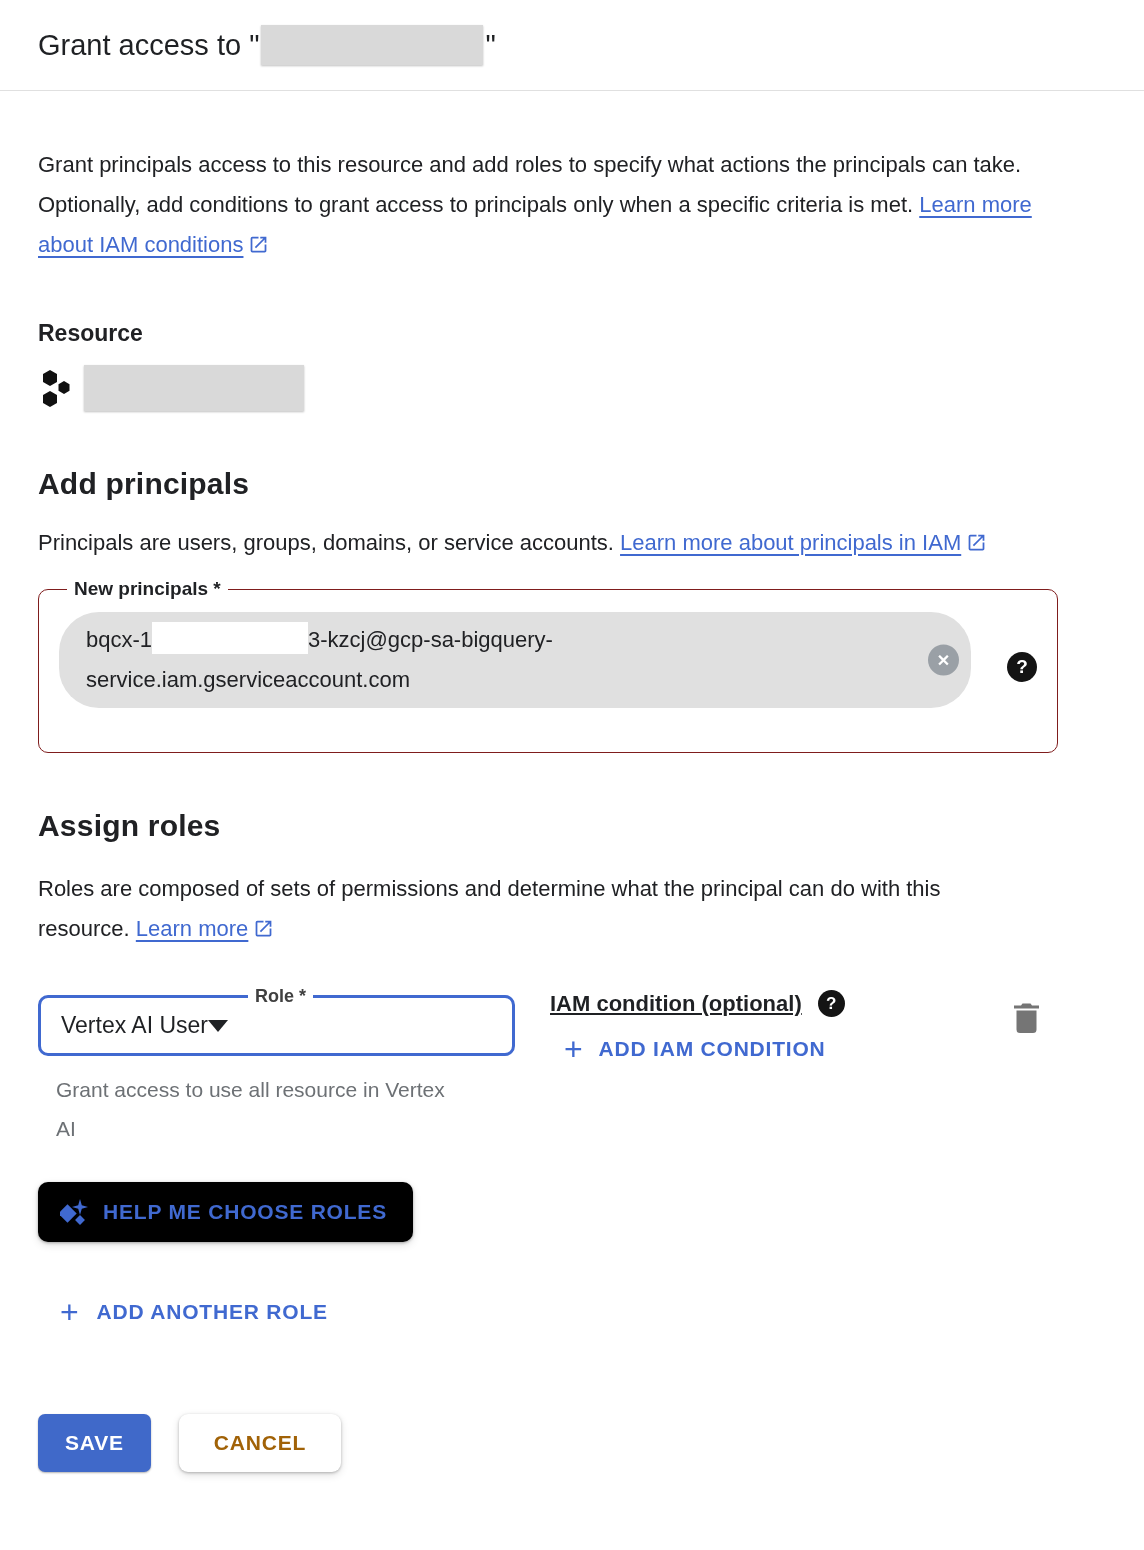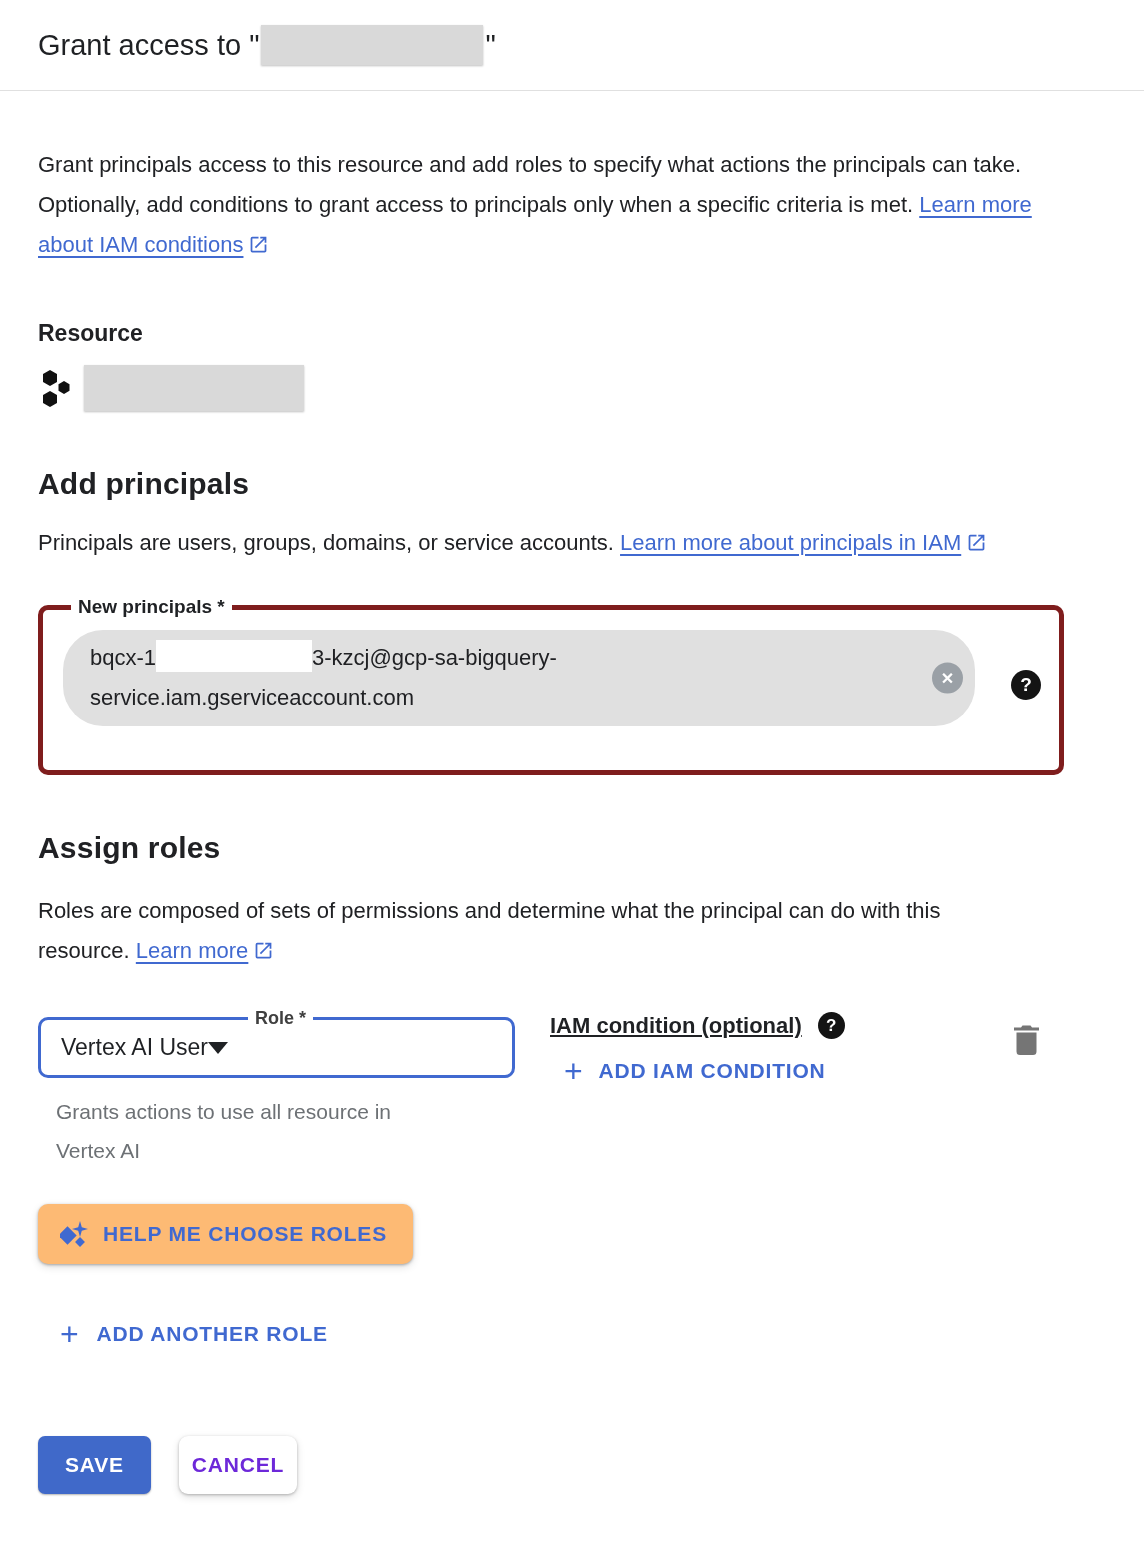--- a/index.html
+++ b/index.html
@@ -23,21 +23,21 @@
 
   .res-h { margin-top:52px; font-size:23px; font-weight:700; }
   .res-row { margin-top:18px; display:flex; align-items:center; gap:12px; }
   .res-ico svg { width:34px; height:40px; fill:#111; display:block; }
   .redact.res-redact { width:220px; height:46px; }
 
   h2.sec { margin-top:56px; font-size:30px; font-weight:700; letter-spacing:.2px; }
   .p-principals { margin-top:22px; width:1022px; }
   .p-roles { margin-top:26px; width:1000px; }
 
-  fieldset.npfield { margin-top:30px; width:1020px; border:5px solid #7f1d1d; border-radius:10px;
+  fieldset.npfield { margin-top:12px; width:1020px; border:1px solid #7f1d1d; border-radius:10px;
       padding:12px 18px 44px 20px; }
   fieldset.npfield legend { font-size:19px; font-weight:700; color:#1f2124; padding:0 7px; margin-left:8px; }
   .np-row { display:flex; align-items:center; }
   .chip { position:relative; background:#e0e0e0; border-radius:40px; width:912px;
       padding:8px 70px 8px 27px; font-size:22px; line-height:40px; color:#202124; }
   .chip-redact { display:inline-block; background:#ffffff; width:156px; height:32px; vertical-align:-7px; }
   .chip-x { position:absolute; right:12px; top:50%; transform:translateY(-50%);
       width:31px; height:31px; border-radius:50%; background:#9aa0a6; color:#fff;
       display:flex; align-items:center; justify-content:center; font-size:16px; font-weight:700; cursor:pointer; }
   .q-ico { width:30px; height:30px; border-radius:50%; background:#141414; color:#fff;
@@ -58,34 +58,34 @@
   .cond-label-row { display:flex; align-items:center; gap:16px; }
   .cond-label { font-size:22px; font-weight:700; color:#1f2124;text-decoration:underline; }
   .cond-label-row .q-ico { width:27px; height:27px; font-size:17px; }
   .add-link { display:flex; align-items:center; gap:15px; margin-top:16px; margin-left:14px;
       color:#4069d0; font-size:21px; font-weight:700; letter-spacing:.8px; cursor:pointer; }
   .plus { font-size:32px; font-weight:400; line-height:1; color:#4069d0; }
   .trash { margin-left:auto; margin-right:66px; margin-top:16px; cursor:pointer; }
   .trash svg { width:27px; height:32px; fill:#757575; display:block; }
 
   .help-btn { margin-top:34px; display:inline-flex; align-items:center; gap:15px;
-      background:#fdba74; border:none; border-radius:10px; padding:16px 26px 16px 22px;
+      background:#000000; border:none; border-radius:10px; padding:16px 26px 16px 22px;
       box-shadow:0 1px 3px rgba(0,0,0,.3), 0 3px 8px rgba(0,0,0,.12);
       color:#4069d0; font-size:21px; font-weight:700; letter-spacing:.8px; cursor:pointer;
       font-family:"Liberation Sans", sans-serif; }
   .spark svg { width:28px; height:28px; fill:#4069d0; display:block; }
 
   .add-role { margin-top:54px; margin-left:22px; display:flex; align-items:center; gap:17px;
       color:#4069d0; font-size:21px; font-weight:700; letter-spacing:.8px; cursor:pointer; width:max-content; }
 
   .action-row { margin-top:86px; display:flex; align-items:center; gap:28px; }
   .btn { border:none; border-radius:7px; font-size:21px; font-weight:700; letter-spacing:.8px;
       padding:17px 27px; cursor:pointer; font-family:"Liberation Sans", sans-serif; }
   .btn-save { background:#4069c9; color:#ffffff; box-shadow:0 1px 2px rgba(0,0,0,.3); }
-  .btn-cancel { background:#ffffff; color:#6d28d9; border-radius:9px; padding:17px 13px;
+  .btn-cancel { background:#ffffff; color:#a16207; border-radius:9px; padding:17px 35px;
       box-shadow:0 1px 3px rgba(0,0,0,.25), 0 3px 8px rgba(0,0,0,.12); }
 </style>
 </head>
 <body>
 
 <div class="page">
 
   <div class="hdr">
     <div class="hdr-title">
       <span>Grant access to "</span>
@@ -136,21 +136,21 @@
 
     <div class="role-grid">
       <div class="role-col">
         <fieldset class="rolefield">
           <legend>Role *</legend>
           <div class="role-val-row">
             <span class="role-val">Vertex AI User</span>
             <span class="caret"></span>
           </div>
         </fieldset>
-        <div class="role-helper">Grants actions to use all resource in Vertex AI</div>
+        <div class="role-helper">Grant access to use all resource in Vertex AI</div>
       </div>
 
       <div class="cond-col">
         <div class="cond-label-row">
           <span class="cond-label">IAM condition (optional)</span>
           <span class="q-ico">?</span>
         </div>
         <div class="add-link">
           <span class="plus">+</span>
           <span>ADD IAM CONDITION</span>

